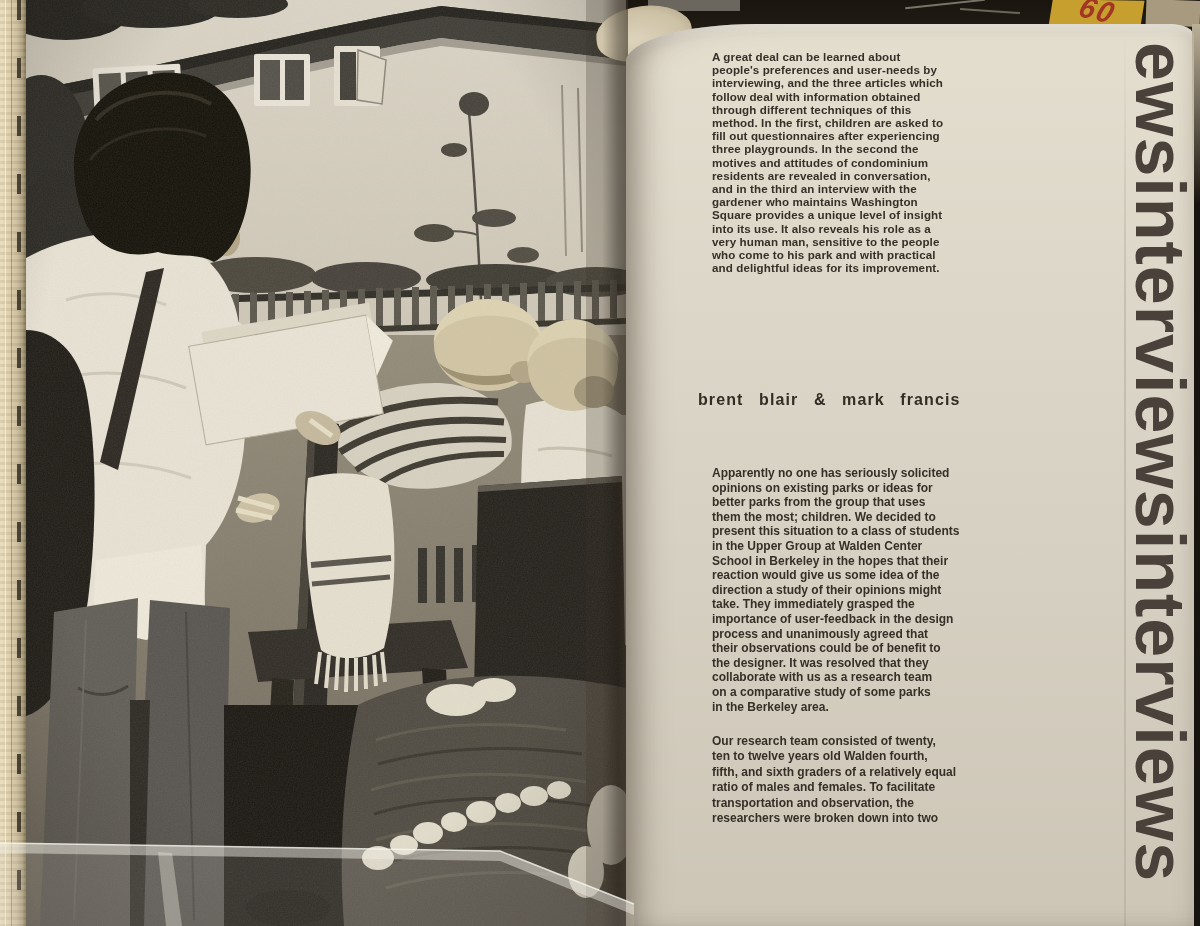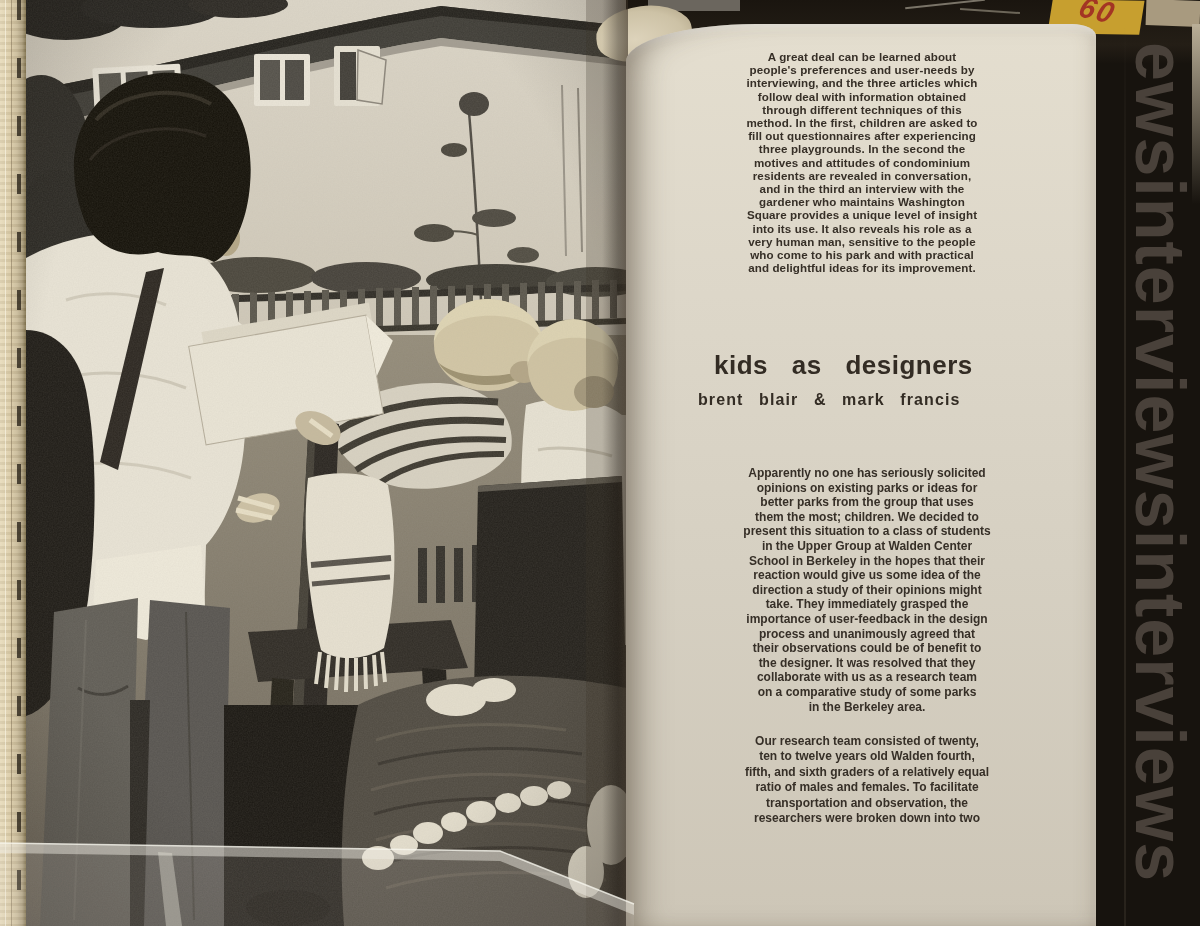--- a/index.html
+++ b/index.html
@@ -35,26 +35,26 @@
 
   
   .photo-page{position:absolute;left:26px;top:0;width:600px;height:926px;background:#cfc8ba;}
   .page-curl{position:absolute;left:596px;top:6px;width:96px;height:54px;background:
      radial-gradient(ellipse at 40% 60%,#ddd3bb 0%,#cdc2a6 60%,#a99c7e 100%);
      border-radius:50% 50% 40% 40%;transform:rotate(-7deg);}
   .gutter{position:absolute;left:602px;top:0;width:26px;height:926px;
      background:linear-gradient(90deg,rgba(30,24,18,0) 0%,rgba(30,24,18,.40) 62%,rgba(58,48,36,.62) 100%);}
 
   
-  .right-page{position:absolute;left:626px;top:24px;width:470px;height:902px;
+  .right-page{position:absolute;left:626px;top:24px;width:568px;height:902px;
      border-top-left-radius:130px 38px;border-top-right-radius:24px 12px;
      background:linear-gradient(180deg,#e4decf 0%,#ddd7c9 30%,#d6d0c2 60%,#cdc6b7 100%);
      box-shadow:inset 28px 0 34px -20px rgba(70,58,44,.60),
                 inset 0 7px 9px -5px rgba(255,255,255,.65),
-                inset -10px 0 22px -12px rgba(96,84,66,.35);text-align:center;}
+                inset -10px 0 22px -12px rgba(96,84,66,.35);}
   .right-page .crease{position:absolute;left:498px;top:0;bottom:0;width:2px;
      background:linear-gradient(180deg,rgba(120,108,90,.0),rgba(120,108,90,.22) 30%,rgba(120,108,90,.18));}
 
   .txt{position:absolute;color:#362f27;font-weight:bold;white-space:pre-line;}
   .intro{left:86px;top:26px;width:300px;font-size:11.6px;line-height:13.2px;letter-spacing:.1px;}
   .title{left:88px;top:326px;font-size:26px;letter-spacing:.5px;word-spacing:16px;color:#332c24;white-space:nowrap;}
   .byline{left:72px;top:367px;font-size:16px;letter-spacing:1.1px;word-spacing:10px;color:#332c24;white-space:nowrap;}
   .para1{left:86px;top:442px;width:310px;font-size:12px;line-height:14.6px;}
   .para2{left:86px;top:710px;width:310px;font-size:12px;line-height:15.4px;}
 
@@ -352,21 +352,20 @@
 three playgrounds. In the second the
 motives and attitudes of condominium
 residents are revealed in conversation,
 and in the third an interview with the
 gardener who maintains Washington
 Square provides a unique level of insight
 into its use. It also reveals his role as a
 very human man, sensitive to the people
 who come to his park and with practical
 and delightful ideas for its improvement.</div>
-    <div class="txt title">kids as designers</div>
     <div class="txt byline">brent blair &amp; mark francis</div>
     <div class="txt para2">Our research team consisted of twenty,
 ten to twelve years old Walden fourth,
 fifth, and sixth graders of a relatively equal
 ratio of males and females. To facilitate
 transportation and observation, the
 researchers were broken down into two</div>
     <div class="txt para1">Apparently no one has seriously solicited
 opinions on existing parks or ideas for
 better parks from the group that uses

